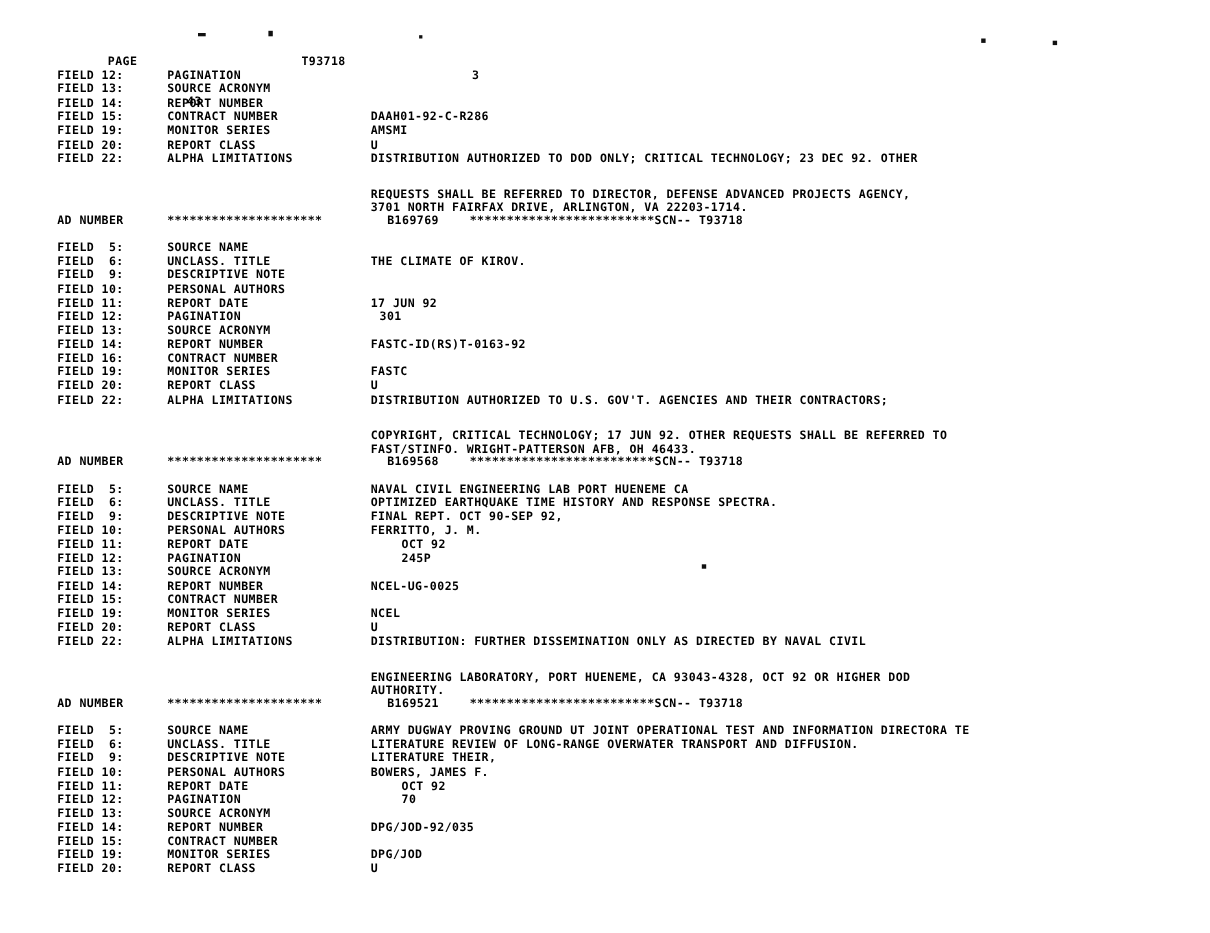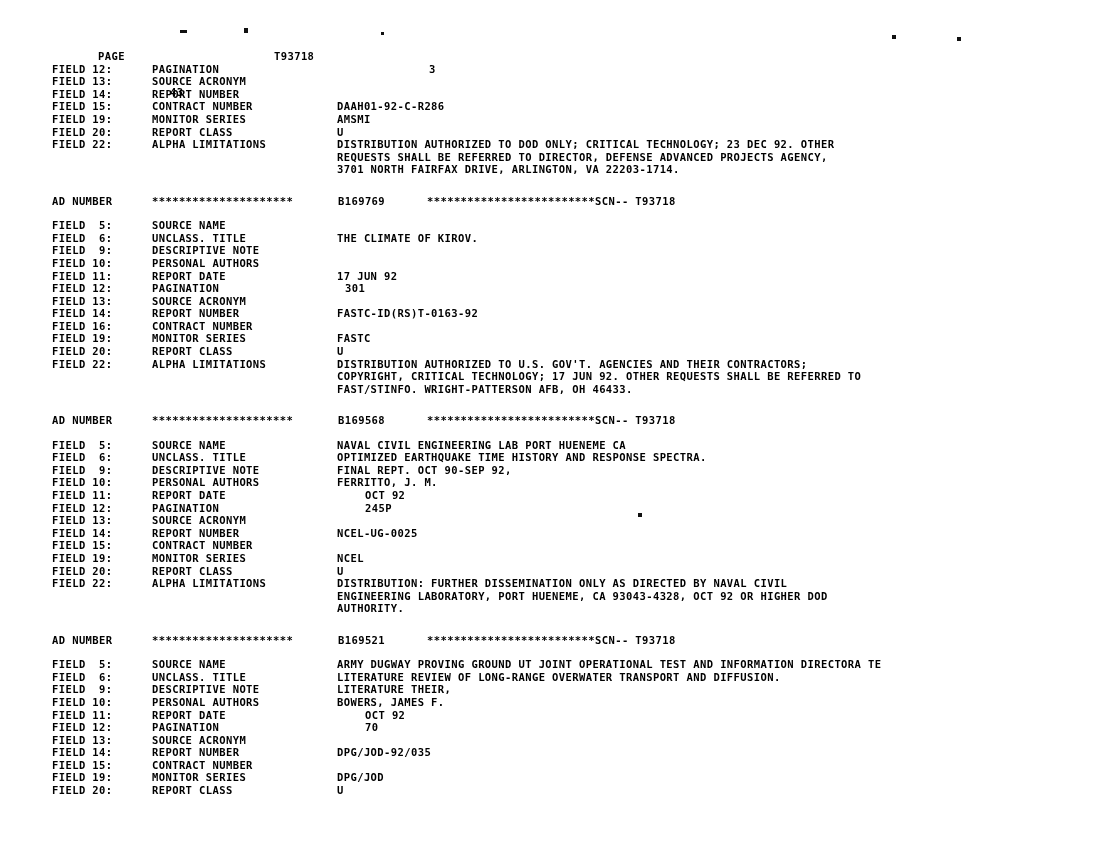--- a/index.html
+++ b/index.html
@@ -57,24 +57,24 @@
   }
   .spacer { height: 12.6px; }
   .spacer-half { height: 6px; }
 
   .hdr-page { position: absolute; left: 46px; white-space: pre; }
   .hdr-num  { position: absolute; left: 118px; white-space: pre; margin-top: 36px; }
   .hdr-code { position: absolute; left: 222px; white-space: pre; }
 
   .ad-label { position: absolute; left: 0; white-space: pre; }
   .ad-stars { position: absolute; left: 100px; white-space: pre; }
-  .ad-num   { position: absolute; left: 286px; white-space: pre; }
+  .ad-num   { position: absolute; left: 300px; white-space: pre; }
   .ad-stars2{ position: absolute; left: 375px; white-space: pre; }
 
-  .cont { position: absolute; left: 285px; white-space: pre; }
+  .cont { position: absolute; left: 285px; white-space: pre; margin-top: 20px; }
 </style>
 </head>
 <body>
 
 <div class="page">
 
   <div class="speck" style="left:180px;top:30px;width:7px;height:3px;"></div>
   <div class="speck" style="left:244px;top:28px;width:4px;height:5px;"></div>
   <div class="speck" style="left:381px;top:32px;width:3px;height:3px;"></div>
   <div class="speck" style="left:892px;top:35px;width:4px;height:4px;"></div>

